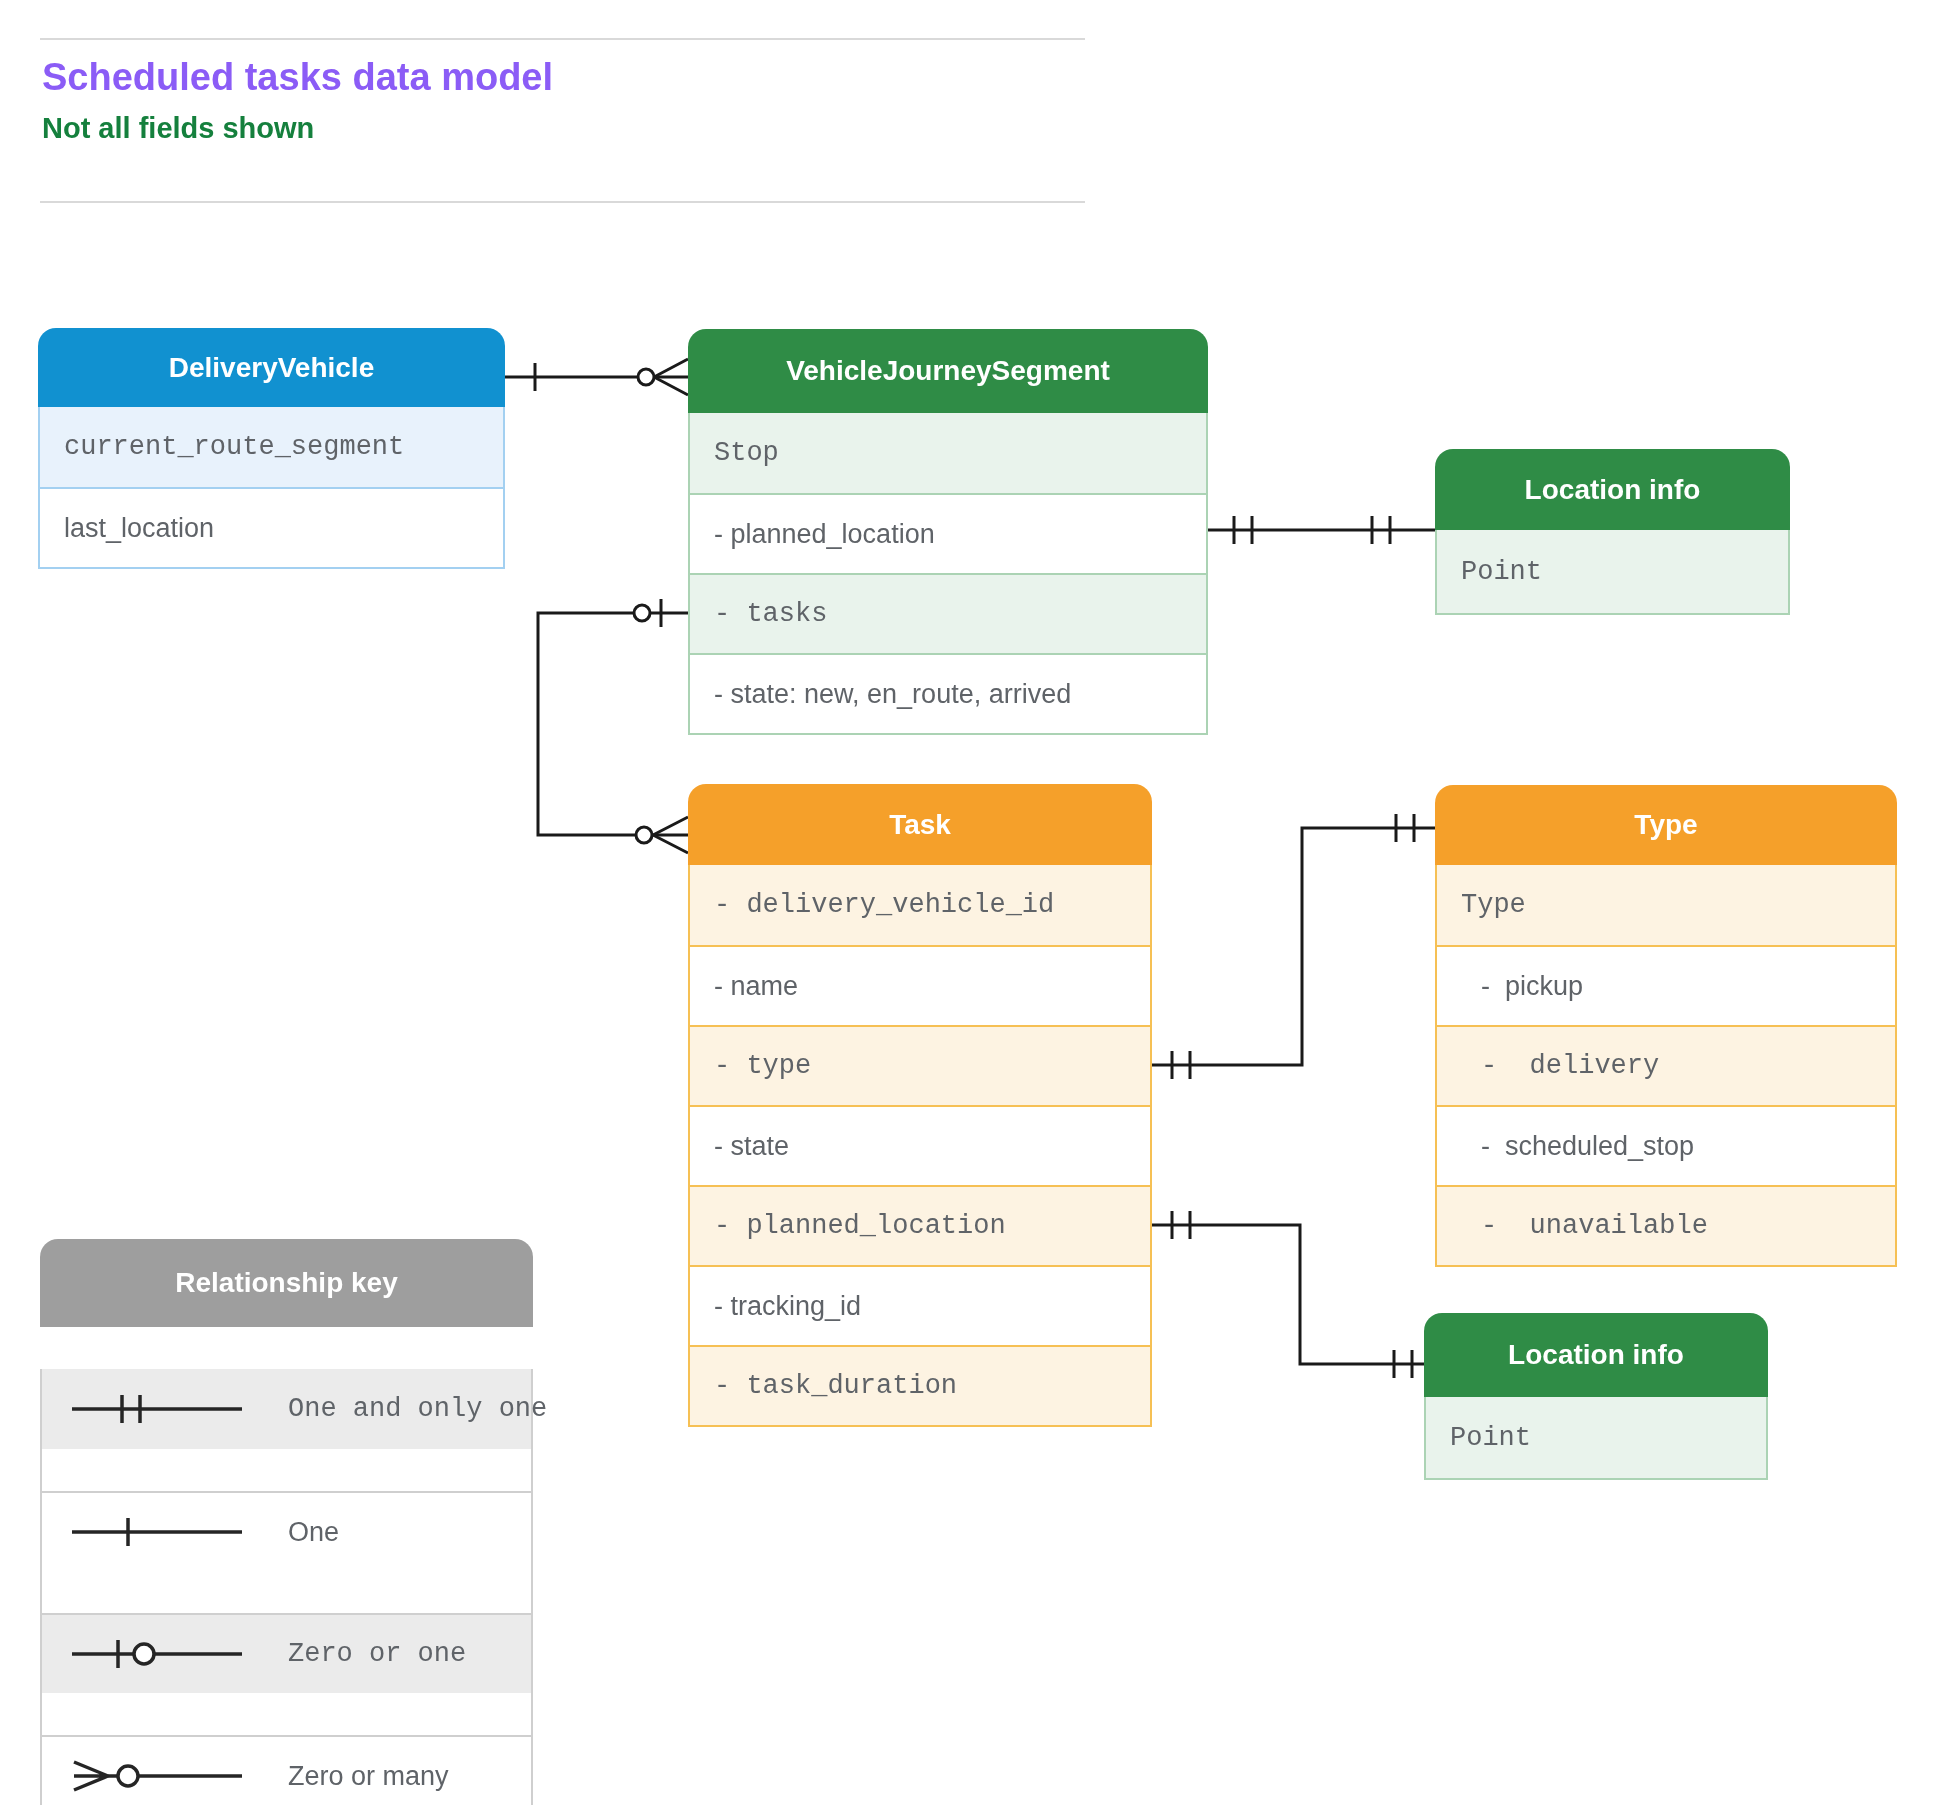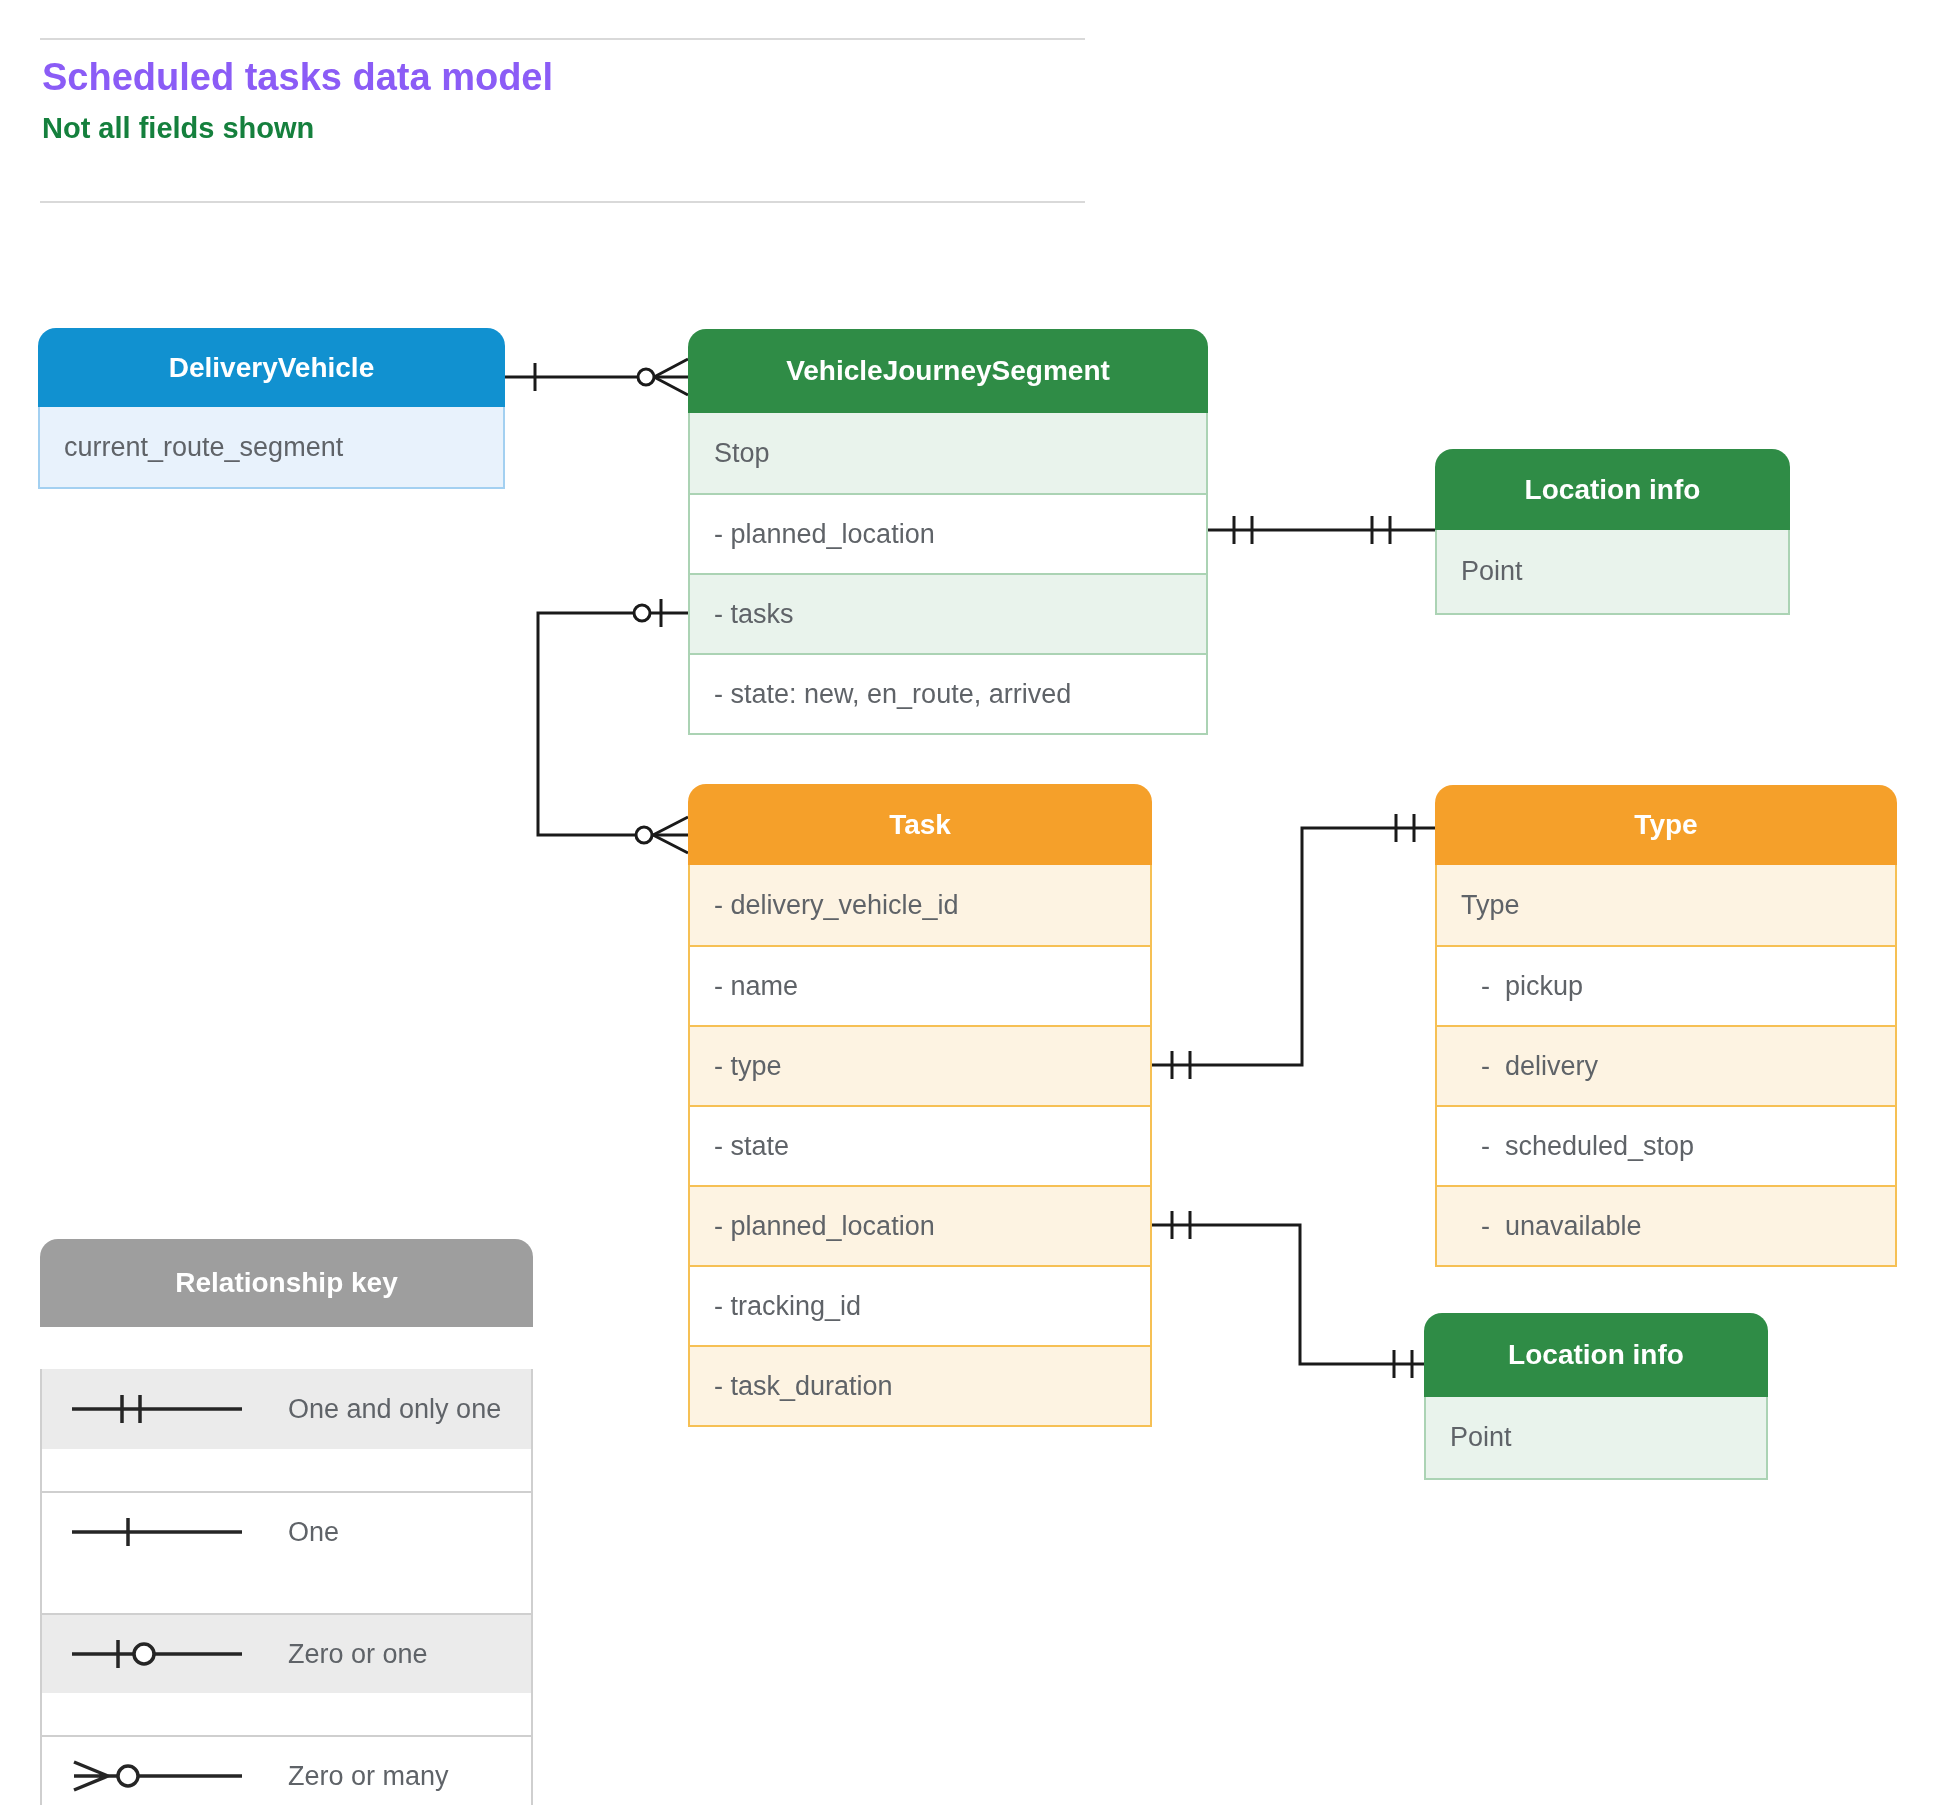--- a/index.html
+++ b/index.html
@@ -10,21 +10,21 @@
   #page-subtitle{position:absolute;left:42px;top:112px;font-size:29px;font-weight:700;color:#15803d;}
 
   .entity{position:absolute;z-index:2;border-radius:14px;}
   .entity .hd{height:var(--hh);background:var(--hdbg);border-radius:18px 18px 0 0;
               display:flex;align-items:center;justify-content:center;
               color:#ffffff;font-weight:700;font-size:28px;}
   .entity .bd{border:2px solid var(--bd);border-top:none;background:#ffffff;box-sizing:border-box;}
   .entity .row{height:var(--rh);box-sizing:border-box;display:flex;align-items:center;
                padding-left:24px;font-size:27px;color:#5f6368;white-space:pre;background:#ffffff;}
   .entity .row + .row{border-top:2px solid var(--bd);}
-  .entity .row.tint{background:var(--tint);}
+  .entity .row.tint{background:var(--tint);font-family:Liberation Mono, monospace;}
   .entity .row.deep{padding-left:44px;}
 
   .t-blue  {--hdbg:#1191d0;--bd:#a3d0f1;--tint:#e8f2fc;}
   .t-green {--hdbg:#2f8c46;--bd:#abd3b4;--tint:#e9f3ec;}
   .t-orange{--hdbg:#f5a02a;--bd:#f6c054;--tint:#fdf3e2;}
   .t-gray  {--hdbg:#9e9e9e;--bd:#cfcfcf;--tint:#ebebeb;}
 
   .legend-row{padding-left:22px;margin-top:42px;}
   .legend-row .lsym{flex:0 0 auto;}
   .legend-row span{margin-left:42px;}
@@ -78,20 +78,21 @@
       </g>
     </g>
   </svg>
 
   <div class="entity t-blue" style="left:38px;top:328px;width:467px;--hh:79px;--rh:80px;">
     <div class="hd">
       <span>DeliveryVehicle</span>
     </div>
     <div class="bd">
       <div class="row tint"><span>current_route_segment</span></div>
+      <div class="row"><span>last_location</span></div>
     </div>
   </div>
 
   <div class="entity t-green" style="left:688px;top:329px;width:520px;--hh:84px;--rh:80px;">
     <div class="hd">
       <span>VehicleJourneySegment</span>
     </div>
     <div class="bd">
       <div class="row tint"><span>Stop</span></div>
       <div class="row"><span>- planned_location</span></div>

